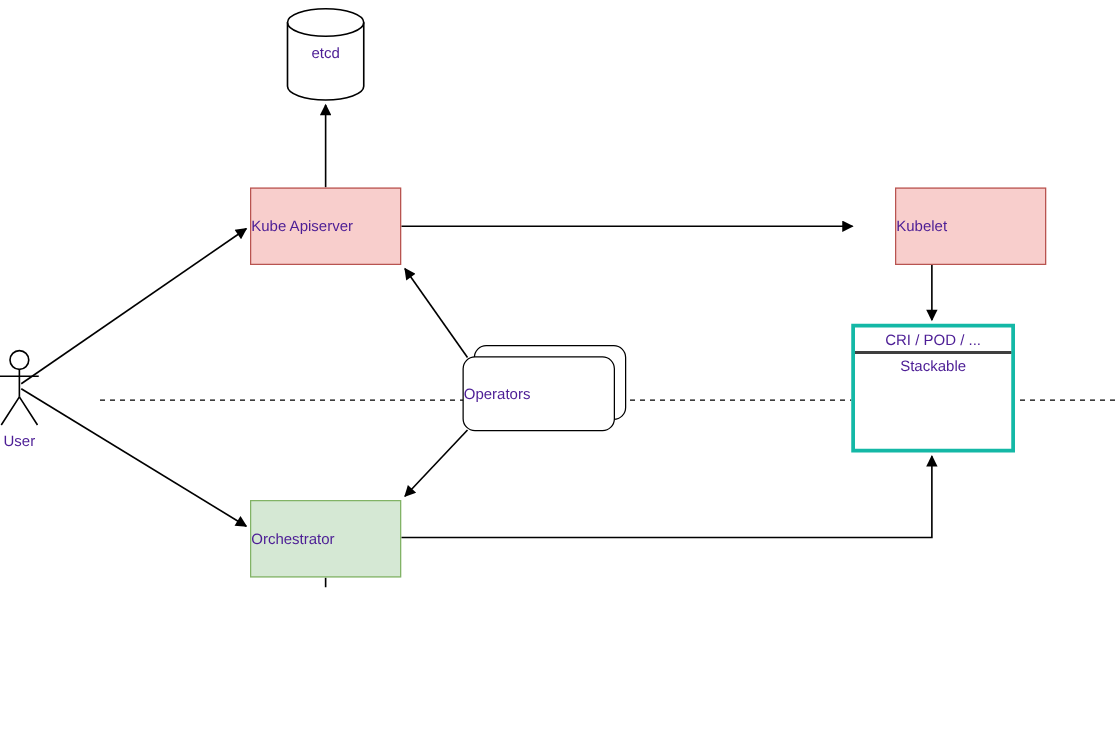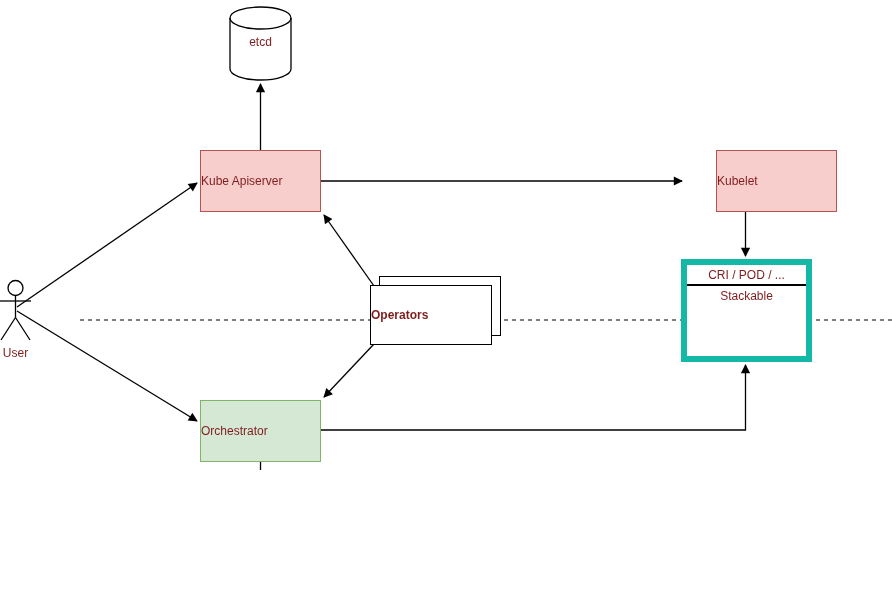--- a/index.html
+++ b/index.html
@@ -4,41 +4,41 @@
 <style>
   * { margin: 0; padding: 0; box-sizing: border-box; }
   html, body { background: #ffffff; }
   .canvas {
     position: relative;
     width: 892px; height: 470px;
     background: #ffffff;
     overflow: hidden;
     font-family: "Liberation Sans", sans-serif;
     font-size: 12px;
-    color: #7f1d1d;
+    color: #4c1d95;
   }
   svg.layer { position: absolute; left: 0; top: 0; }
   .node {
     position: absolute;
     display: flex; align-items: center; justify-content: flex-start;
     text-align: center;
     border: 1px solid #000;
     background: #fff;
   }
   .node-red  { background: #f8cecc; border-color: #b85450; }
   .node-green{ background: #d5e8d4; border-color: #82b366; }
-  .rounded   { border-radius: 0; font-weight: bold; }
+  .rounded   { border-radius: 10px; }
   .label {
     position: absolute;
     text-align: center;
     line-height: 14px;
   }
   .stack-box {
     position: absolute;
-    border: 6px solid #14b8a6;
+    border: 3px solid #14b8a6;
     background: #fff;
     display: flex; flex-direction: column;
   }
   .stack-row {
     display: flex; align-items: center; justify-content: center;
     text-align: center;
   }
   .stack-header { height: 20px; border-bottom: 1px solid #000; }
   .stack-body   { flex: 1; }
   .stack-footer { height: 21px; border-top: 1px solid #000; }

